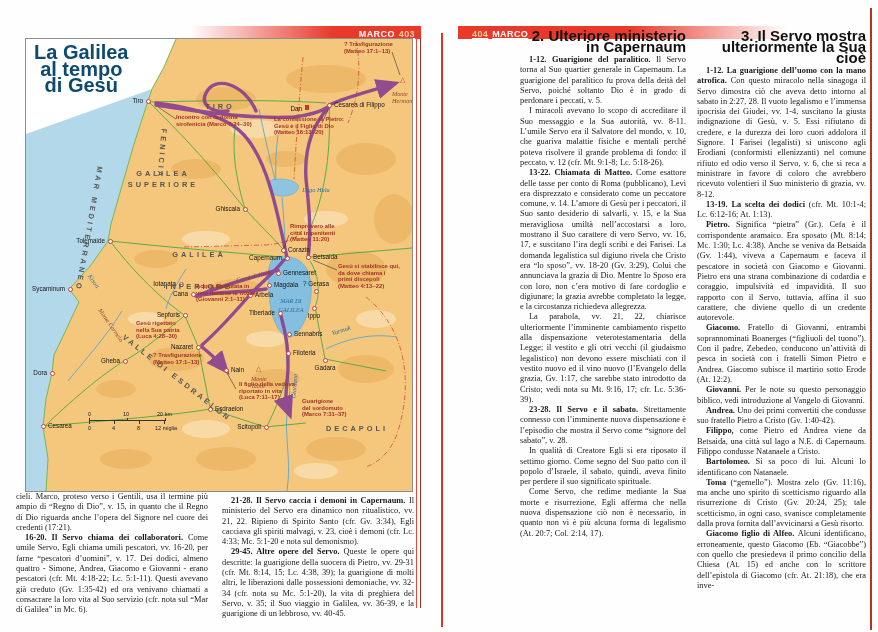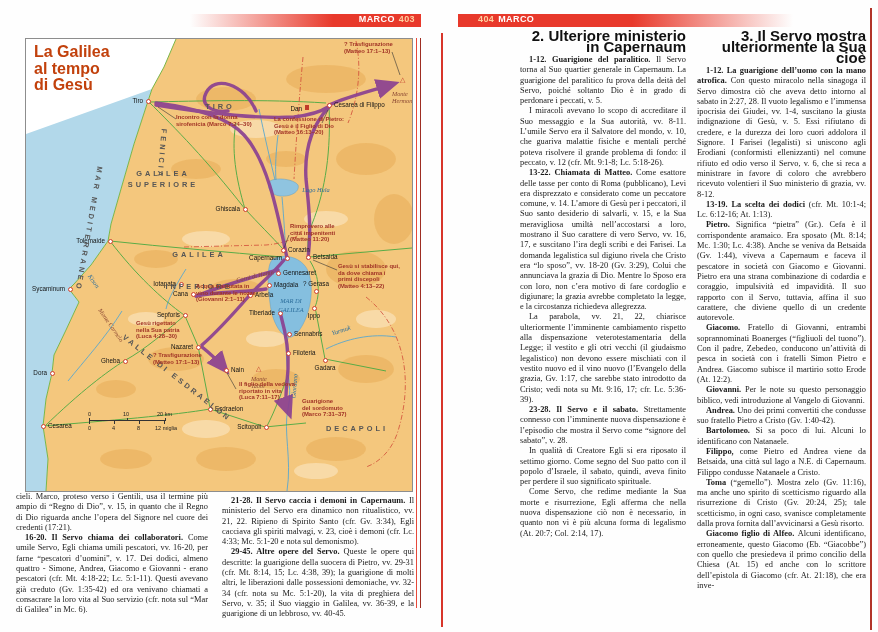--- a/index.html
+++ b/index.html
@@ -1,36 +1,36 @@
 <!DOCTYPE html>
 <html lang="it"><head>
 <meta charset="utf-8">
 <style>
   html,body{margin:0;padding:0;background:#fff;}
   body{width:878px;height:632px;overflow:hidden;font-family:"Liberation Serif",serif;}
   .spread{position:relative;width:878px;height:632px;background:#fefefe;}
 
   
-  .hdr{position:absolute;top:14px;height:13px;display:flex;align-items:flex-start;
+  .hdr{position:absolute;top:26px;height:13px;display:flex;align-items:flex-end;
        font-family:"Liberation Sans",sans-serif;font-weight:bold;font-size:9px;
-       letter-spacing:.4px;color:#fff;}
+       letter-spacing:.4px;color:#fff;text-decoration:underline;}
   .hdr-left{left:190px;width:225px;justify-content:flex-end;padding-right:6px;
        background:linear-gradient(to right,rgba(232,57,43,0),#e8392b 62%);}
-  .hdr-right{left:458px;width:315px;padding-left:20px;
+  .hdr-right{left:458px;width:315px;padding-left:14px;
        background:linear-gradient(to right,#e8392b 52%,rgba(232,57,43,0));}
   .pnum{color:#ffcf9e;}
   .hdr-left .pnum{margin-left:4px;}
   .hdr-right .pnum{margin-right:4px;}
 
   
   .map{position:absolute;left:25px;top:38px;width:386px;height:452px;
        border:1px solid #8d8d8d;background:#fff;overflow:hidden;}
   .map svg{position:absolute;left:0;top:0;}
   .map-title{position:absolute;left:8px;top:5px;font-family:"Liberation Sans",sans-serif;
-       font-weight:bold;font-size:16px;line-height:16.5px;color:#c2410c;}
+       font-weight:bold;font-size:20px;line-height:16.5px;color:#0c4a6e;text-align:center;}
   #map-labels{position:absolute;left:0;top:0;width:386px;height:452px;}
 
   .town{position:absolute;width:0;height:0;}
   .dot{position:absolute;left:-2.5px;top:-2.5px;width:5px;height:5px;box-sizing:border-box;
        border:1.2px solid #cf3f2c;background:#fff;border-radius:50%;}
   .bld{position:absolute;left:-2px;top:-4px;width:4px;height:5px;background:#c23b2a;}
   .tl{position:absolute;white-space:nowrap;font-family:"Liberation Sans",sans-serif;
        font-size:6.3px;color:#141414;}
   .tl.left{right:5px;top:-4px;}
   .tl.right{left:5px;top:-4px;}
@@ -430,19 +430,19 @@
       <div class="sec-heading">
         <div>3. Il Servo mostra</div>
         <div>ulteriormente la Sua cioè</div>
       </div>
       <p><b>1-12. La guarigione dell’uomo con la mano atrofica. </b>Con questo miracolo nella sinagoga il Servo dimostra ciò che aveva detto intorno al sabato in 2:27, 28. Il vuoto legalismo e l’immensa ipocrisia dei Giudei, vv. 1-4, suscitano la giusta indignazione di Gesù, v. 5. Essi rifiutano di credere, e la durezza dei loro cuori addolora il Signore. I Farisei (legalisti) si uniscono agli Erodiani (conformisti ellenizzanti) nel comune rifiuto ed odio verso il Servo, v. 6, che si reca a ministrare in favore di coloro che avrebbero ricevuto volentieri il Suo ministerio di grazia, vv. 8-12.</p>
       <p><b>13-19. La scelta dei dodici </b>(cfr. Mt. 10:1-4; Lc. 6:12-16; At. 1:13).</p>
       <p><b>Pietro. </b>Significa “pietra” (Gr.). Cefa è il corrispondente aramaico. Era sposato (Mt. 8:14; Mc. 1:30; Lc. 4:38). Anche se veniva da Betsaida (Gv. 1:44), viveva a Capernaum e faceva il pescatore in società con Giacomo e Giovanni. Pietro era una strana combinazione di codardia e coraggio, impulsività ed impavidità. Il suo rapporto con il Servo, tuttavia, affina il suo carattere, che diviene quello di un credente autorevole.</p>
       <p><b>Giacomo. </b>Fratello di Giovanni, entrambi soprannominati Boanerges (“figliuoli del tuono”). Con il padre, Zebedeo, conducono un’attività di pesca in società con i fratelli Simon Pietro e Andrea. Giacomo subisce il martirio sotto Erode (At. 12:2).</p>
       <p><b>Giovanni. </b>Per le note su questo personaggio biblico, vedi introduzione al Vangelo di Giovanni.</p>
       <p><b>Andrea. </b>Uno dei primi convertiti che condusse suo fratello Pietro a Cristo (Gv. 1:40-42).</p>
+      <p><b>Filippo, </b>come Pietro ed Andrea viene da Betsaida, una città sul lago a N.E. di Capernaum. Filippo condusse Natanaele a Cristo.</p>
       <p><b>Bartolomeo. </b>Si sa poco di lui. Alcuni lo identificano con Natanaele.</p>
-      <p><b>Filippo, </b>come Pietro ed Andrea viene da Betsaida, una città sul lago a N.E. di Capernaum. Filippo condusse Natanaele a Cristo.</p>
       <p><b>Toma </b>(“gemello”). Mostra zelo (Gv. 11:16), ma anche uno spirito di scetticismo riguardo alla risurrezione di Cristo (Gv. 20:24, 25); tale scetticismo, in ogni caso, svanisce completamente dalla prova fornita dall’avvicinarsi a Gesù risorto.</p>
       <p><b>Giacomo figlio di Alfeo. </b>Alcuni identificano, erroneamente, questo Giacomo (Eb. “Giacobbe”) con quello che presiedeva il primo concilio della Chiesa (At. 15) ed anche con lo scrittore dell’epistola di Giacomo (cfr. At. 21:18), che era inve-</p>
     </div>
 
 </div>
 
 </body></html>

